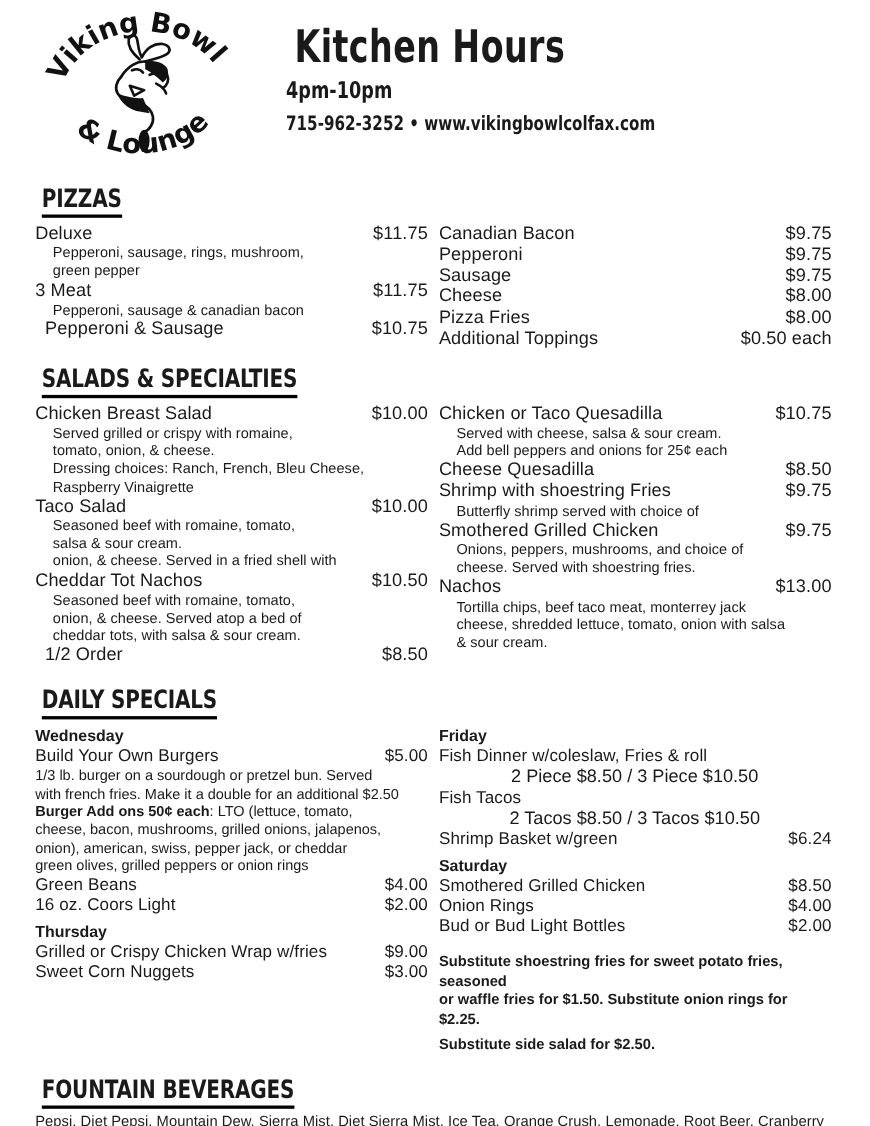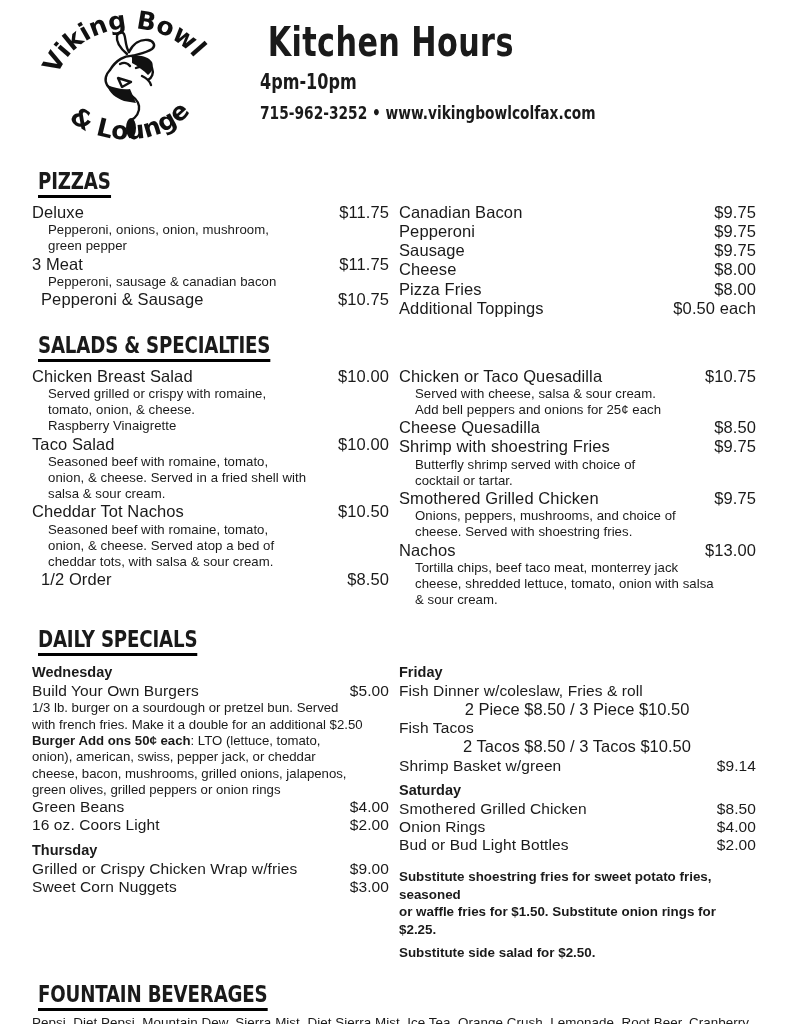--- a/index.html
+++ b/index.html
@@ -123,21 +123,21 @@
 
   <div class="s-pizzas">
     <div class="sec-head-wrap"><div class="sec-head">PIZZAS</div></div>
     <div class="cols">
       <div class="col left" id="pizzas-left">
           <div class="row">
             <span class="nm">Deluxe</span>
             <span class="pr">$11.75</span>
           </div>
           <div class="desc">
-            <div>Pepperoni, onions, onion, mushroom,</div>
+            <div>Pepperoni, sausage, rings, mushroom,</div>
             <div>green pepper</div>
           </div>
           <div class="row">
             <span class="nm">3 Meat</span>
             <span class="pr">$11.75</span>
           </div>
           <div class="desc">
             <div>Pepperoni, sausage &amp; canadian bacon</div>
           </div>
           <div class="row indent">
@@ -178,30 +178,31 @@
     <div class="sec-head-wrap"><div class="sec-head">SALADS &amp; SPECIALTIES</div></div>
     <div class="cols">
       <div class="col left" id="salads-left">
           <div class="row">
             <span class="nm">Chicken Breast Salad</span>
             <span class="pr">$10.00</span>
           </div>
           <div class="desc">
             <div>Served grilled or crispy with romaine,</div>
             <div>tomato, onion, &amp; cheese.</div>
+            <div>Dressing choices: Ranch, French, Bleu Cheese,</div>
             <div>Raspberry Vinaigrette</div>
           </div>
           <div class="row">
             <span class="nm">Taco Salad</span>
             <span class="pr">$10.00</span>
           </div>
           <div class="desc">
             <div>Seasoned beef with romaine, tomato,</div>
+            <div>salsa &amp; sour cream.</div>
             <div>onion, &amp; cheese. Served in a fried shell with</div>
-            <div>salsa &amp; sour cream.</div>
           </div>
           <div class="row">
             <span class="nm">Cheddar Tot Nachos</span>
             <span class="pr">$10.50</span>
           </div>
           <div class="desc">
             <div>Seasoned beef with romaine, tomato,</div>
             <div>onion, &amp; cheese. Served atop a bed of</div>
             <div>cheddar tots, with salsa &amp; sour cream.</div>
           </div>
@@ -222,21 +223,20 @@
           <div class="row">
             <span class="nm">Cheese Quesadilla</span>
             <span class="pr">$8.50</span>
           </div>
           <div class="row">
             <span class="nm">Shrimp with shoestring Fries</span>
             <span class="pr">$9.75</span>
           </div>
           <div class="desc">
             <div>Butterfly shrimp served with choice of</div>
-            <div>cocktail or tartar.</div>
           </div>
           <div class="row">
             <span class="nm">Smothered Grilled Chicken</span>
             <span class="pr">$9.75</span>
           </div>
           <div class="desc">
             <div>Onions, peppers, mushrooms, and choice of</div>
             <div>cheese. Served with shoestring fries.</div>
           </div>
           <div class="row">
@@ -263,22 +263,22 @@
               <span class="nm">Build Your Own Burgers</span>
               <span class="pr">$5.00</span>
             </div>
           </div>
         <div class="note" id="wed-note">
             <div>1/3 lb. burger on a sourdough or pretzel bun. Served</div>
             <div>with french fries. Make it a double for an additional $2.50</div>
           </div>
         <div class="note" id="wed-addons">
             <div><b>Burger Add ons 50¢ each</b>: LTO (lettuce, tomato,</div>
+            <div>cheese, bacon, mushrooms, grilled onions, jalapenos,</div>
             <div>onion), american, swiss, pepper jack, or cheddar</div>
-            <div>cheese, bacon, mushrooms, grilled onions, jalapenos,</div>
             <div>green olives, grilled peppers or onion rings</div>
           </div>
         <div id="wed-extras">
             <div class="row sm">
               <span class="nm">Green Beans</span>
               <span class="pr">$4.00</span>
             </div>
             <div class="row sm">
               <span class="nm">16 oz. Coors Light</span>
               <span class="pr">$2.00</span>
@@ -305,21 +305,21 @@
               <span class="pr"></span>
             </div>
             <div class="sub-right">2 Piece $8.50 / 3 Piece $10.50</div>
             <div class="row sm">
               <span class="nm">Fish Tacos</span>
               <span class="pr"></span>
             </div>
             <div class="sub-right">2 Tacos $8.50 / 3 Tacos $10.50</div>
             <div class="row sm">
               <span class="nm">Shrimp Basket w/green</span>
-              <span class="pr">$9.14</span>
+              <span class="pr">$6.24</span>
             </div>
           </div>
         <div class="day">Saturday</div>
         <div id="sat-items">
             <div class="row sm">
               <span class="nm">Smothered Grilled Chicken</span>
               <span class="pr">$8.50</span>
             </div>
             <div class="row sm">
               <span class="nm">Onion Rings</span>

